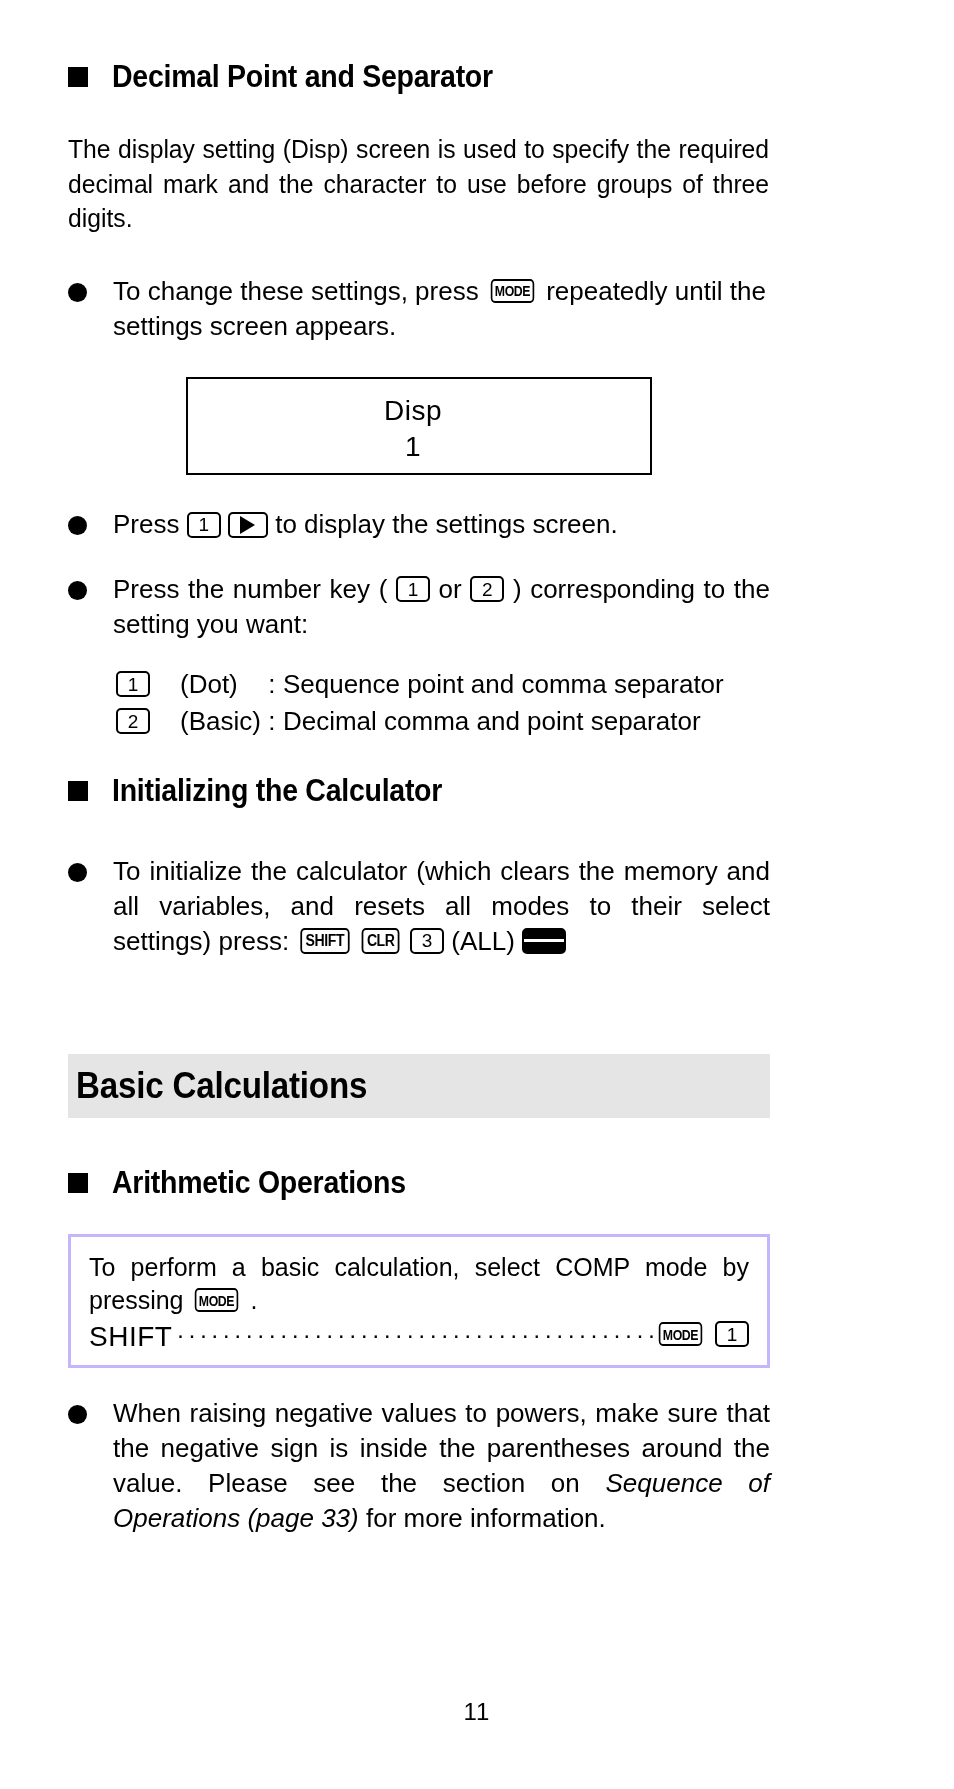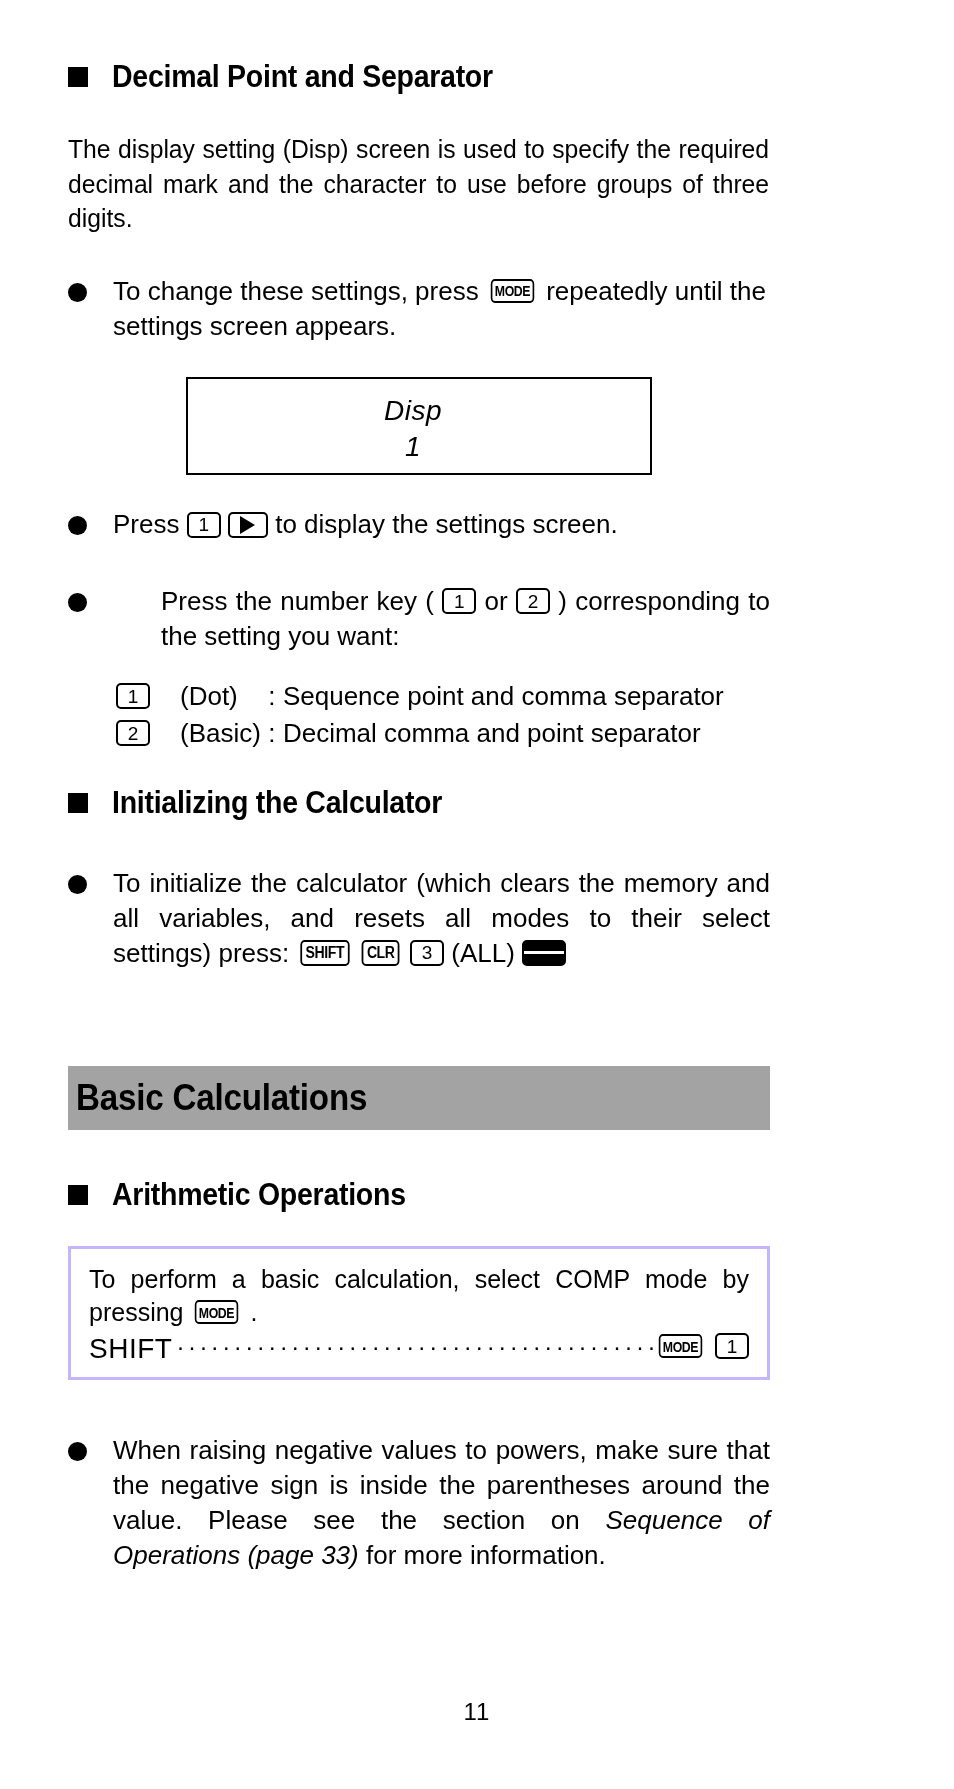--- a/index.html
+++ b/index.html
@@ -179,21 +179,21 @@
     white-space: nowrap;
     vertical-align: middle;
     line-height: 1.42;
   }
   .opt-key { width: 64px; }
   .opt-label { padding-right: 10px; }
   .opt-colon { width: 22px; text-align: center; }
 
   
   .band {
-    background: #a3a3a3;
+    background: #e5e5e5;
     height: 64px;
     display: flex;
     align-items: center;
     padding-left: 8px;
     box-sizing: border-box;
   }
   .band-text {
     font-size: 36px;
     font-weight: bold;
     letter-spacing: -0.2px;
@@ -269,40 +269,40 @@
       <span class="dot"></span>
       <span class="bullet-body">
         <span>To change these settings, press</span>
         <span class="key key-mode">
             <span>MODE</span>
           </span>
         <span>repeatedly  until the settings screen appears.</span>
       </span>
     </div>
 
-    <div class="lcd-box" style="margin-top:34px;font-style:italic;">
+    <div class="lcd-box" style="margin-top:34px;">
       <span class="lcd-line">Disp</span>
       <span class="lcd-line">1</span>
     </div>
 
     <div class="bullet-row" style="margin-top:32px;">
       <span class="dot"></span>
       <span class="bullet-body">
         <span>Press</span>
         <span class="key key-num">
             <span>1</span>
           </span>
         <span class="key key-arrow">
             <span class="arrow-tri"></span>
           </span>
         <span>to display the settings screen.</span>
       </span>
     </div>
 
-    <div class="bullet-row" style="margin-top:42px;gap:48px;">
+    <div class="bullet-row" style="margin-top:30px;">
       <span class="dot"></span>
       <span class="bullet-body justify">
         <span>Press the number key (</span>
         <span class="key key-num">
             <span>1</span>
           </span>
         <span>or</span>
         <span class="key key-num">
             <span>2</span>
           </span>
@@ -387,21 +387,21 @@
           <span class="key key-mode">
               <span>MODE</span>
             </span>
           <span class="key key-num">
               <span>1</span>
             </span>
         </span>
       </div>
     </div>
 
-    <div class="bullet-row" style="margin-top:53px;">
+    <div class="bullet-row" style="margin-top:28px;">
       <span class="dot"></span>
       <span class="bullet-body justify">
         <span>When raising negative values to powers, make sure that the negative sign is inside the parentheses around the value. Please see the section on </span><span class="it">Sequence of Operations (page 33)</span><span> for more information.</span>
       </span>
     </div>
 
   </div>
 
   <div class="page-num">11</div>
 </div>

